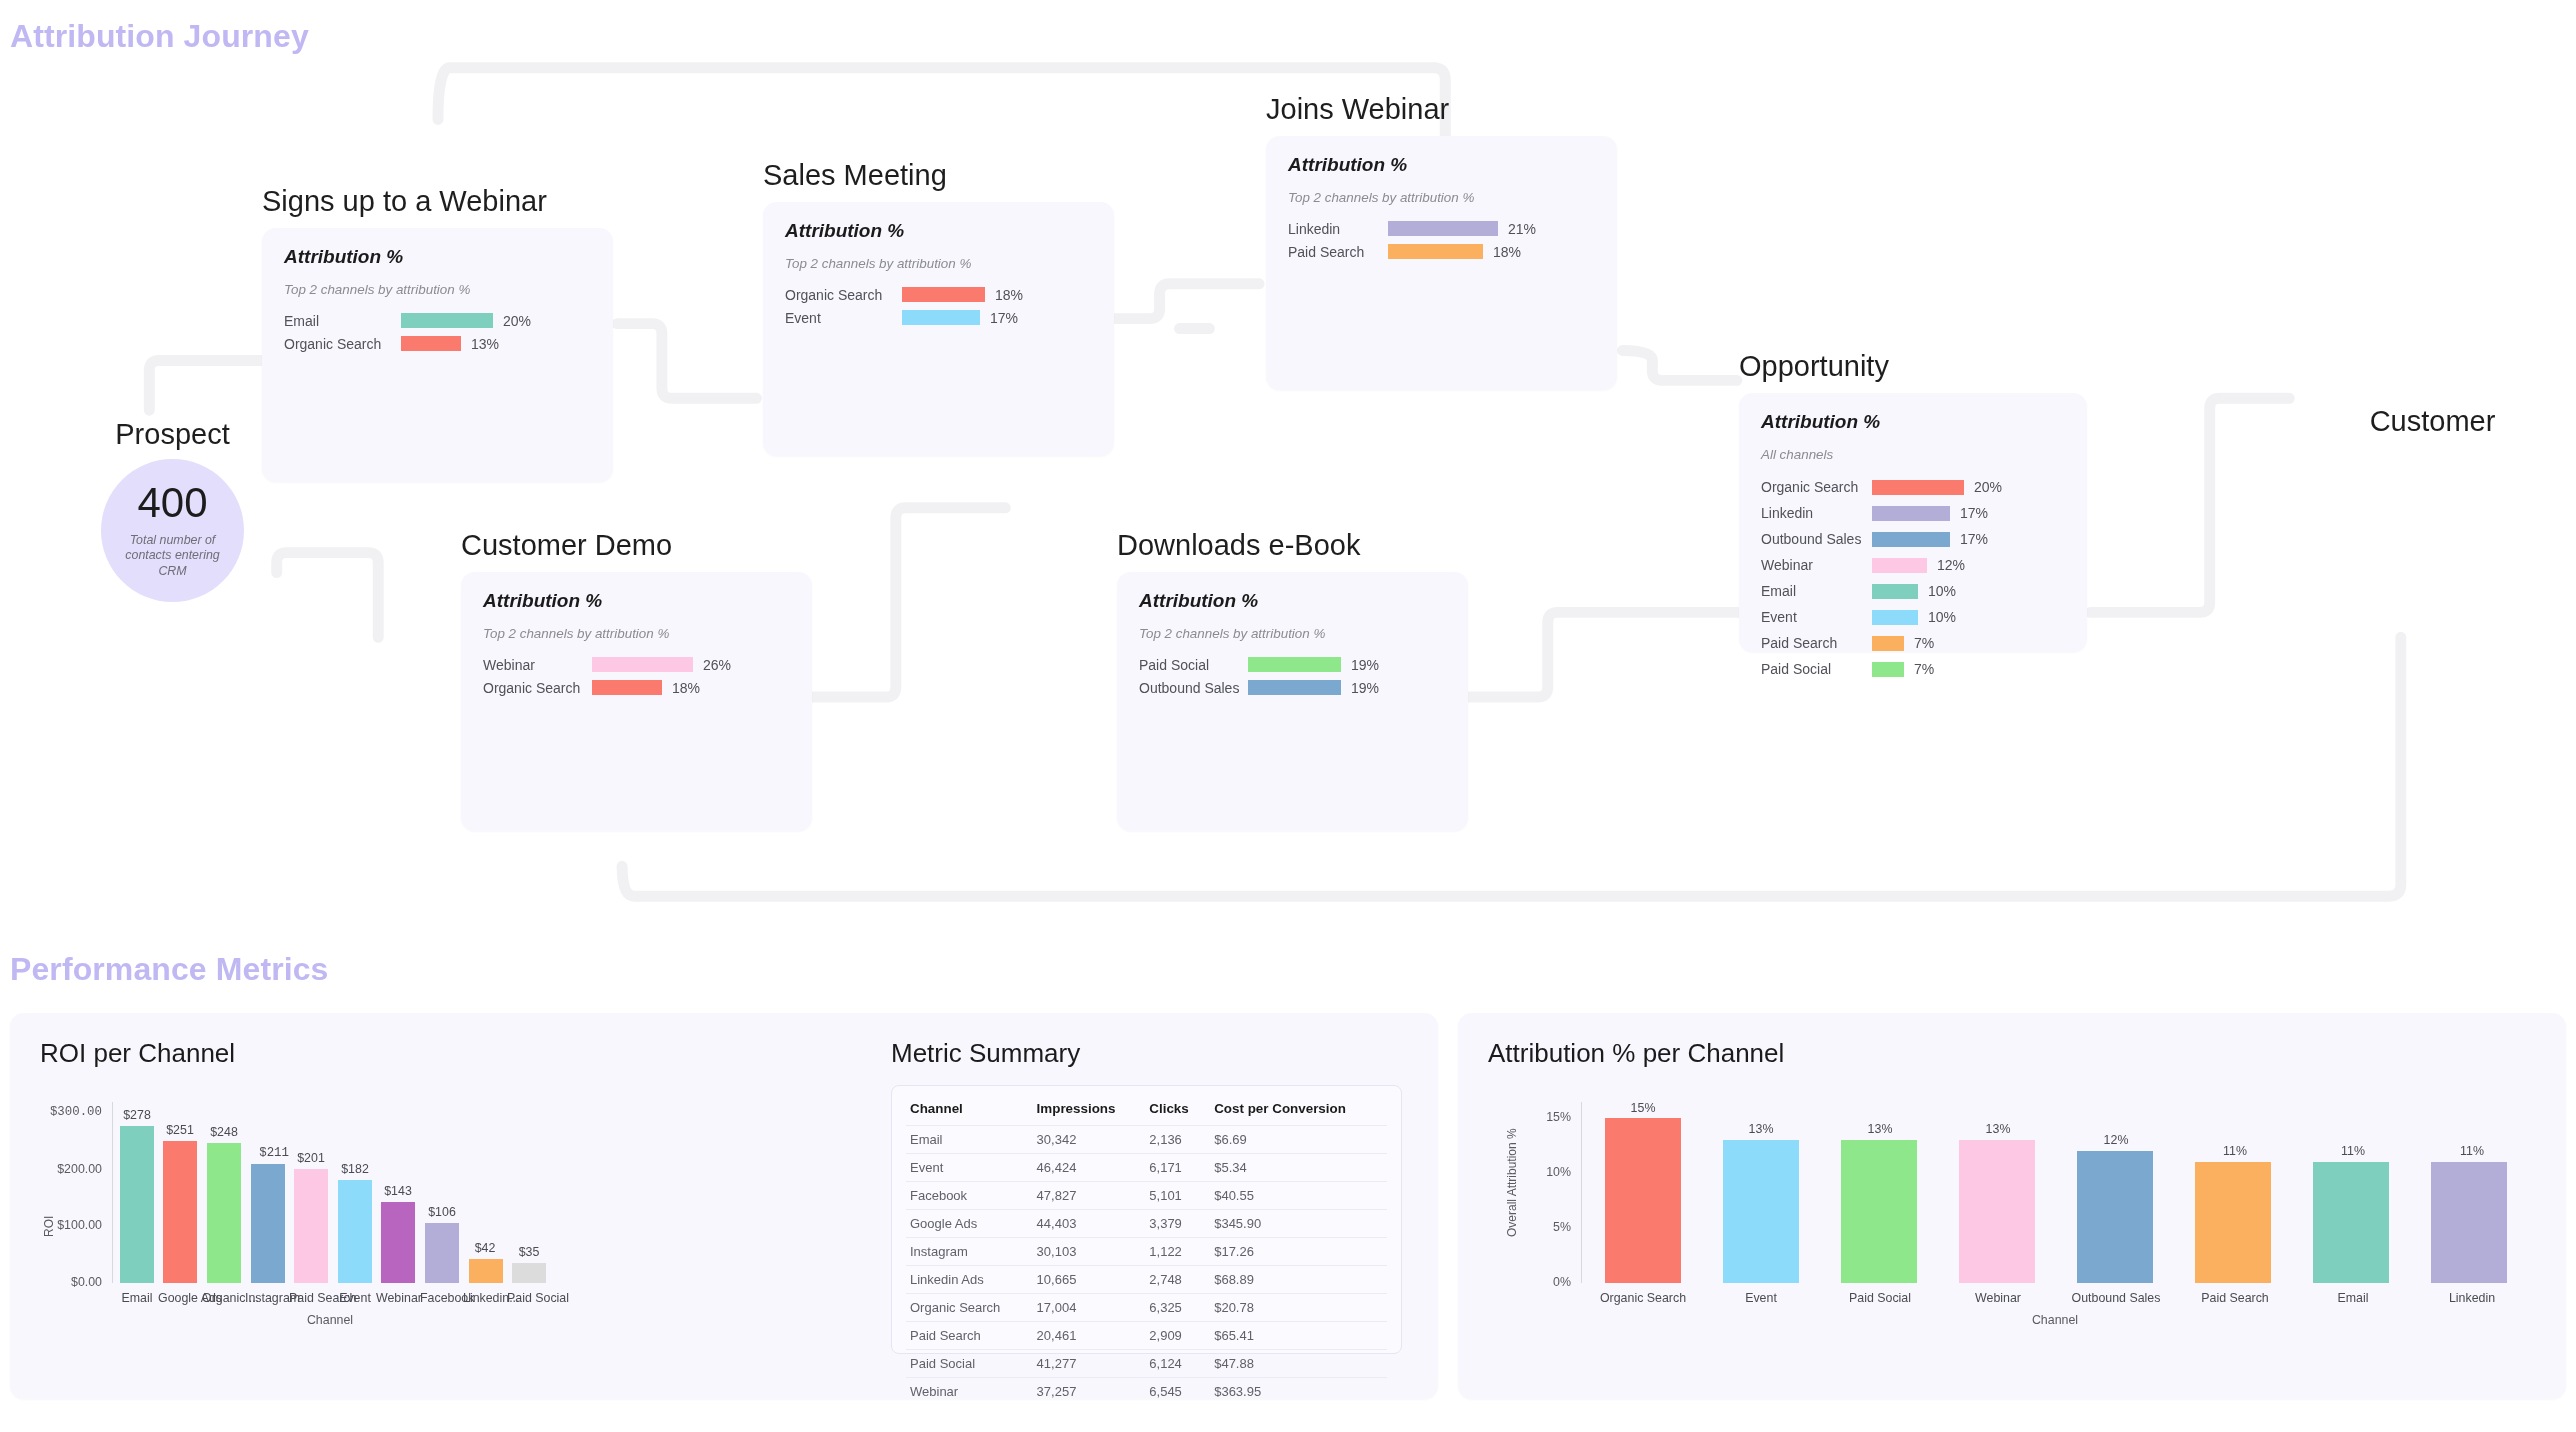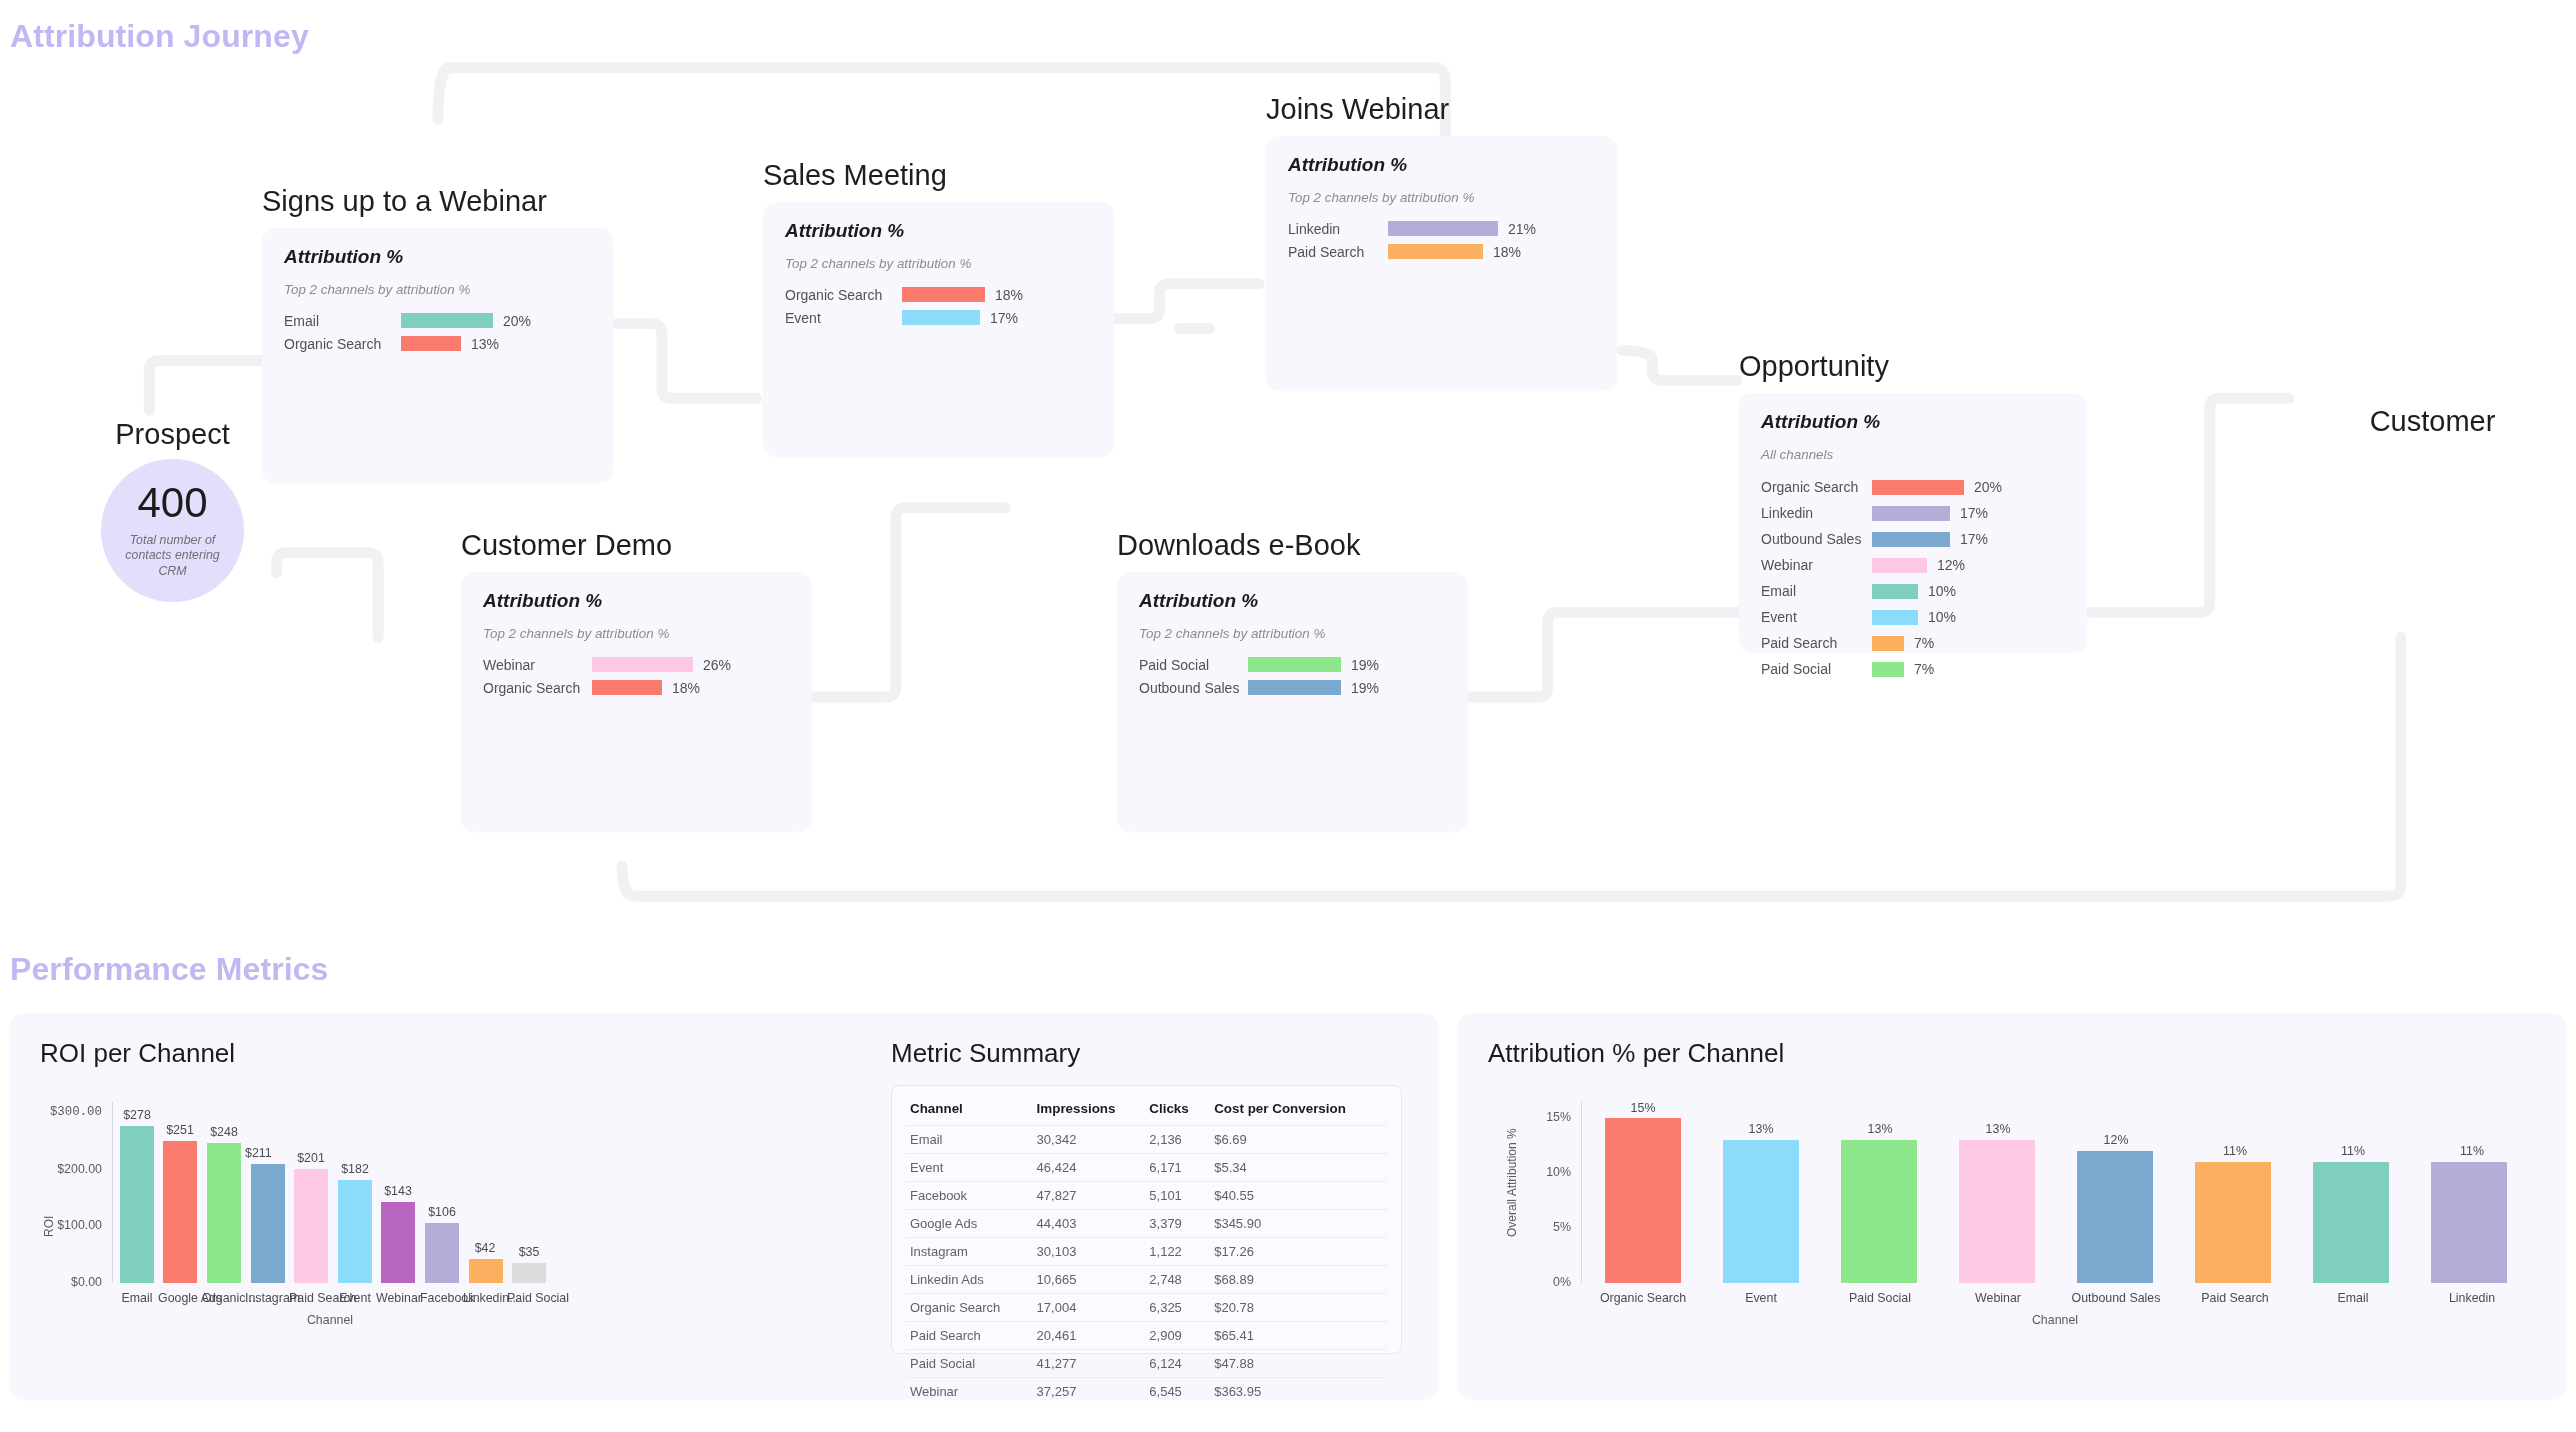--- a/index.html
+++ b/index.html
@@ -392,21 +392,21 @@
       <div class="cc-col" style="width: 44px;">
         <div class="cc-bar" style="height: 20px; width: 34px; background: rgb(220, 220, 220);"></div>
       </div>
     </div>
     <div class="cc-datalabel" style="width: 44px; text-align: center; left: 75px; top: 28px;">$278</div>
     <div class="cc-cat" style="width: 44px; left: 75px; top: 211px;">Email</div>
     <div class="cc-datalabel" style="width: 44px; text-align: center; left: 118px; top: 43px;">$251</div>
     <div class="cc-cat" style="width: 44px; left: 118px; top: 211px;">Google Ads</div>
     <div class="cc-datalabel" style="width: 44px; text-align: center; left: 162px; top: 45px;">$248</div>
     <div class="cc-cat" style="width: 44px; left: 162px; top: 211px;">Organic ...</div>
-    <div class="cc-datalabel" style="width: 44px; text-align: left; left: 205px; top: 66px;">$211</div>
+    <div class="cc-datalabel" style="width: 44px; text-align: right; left: 205px; top: 66px; font-family: Liberation Mono, monospace;">$211</div>
     <div class="cc-cat" style="width: 44px; left: 205px; top: 211px;">Instagram</div>
     <div class="cc-datalabel" style="width: 44px; text-align: center; left: 249px; top: 71px;">$201</div>
     <div class="cc-cat" style="width: 44px; left: 249px; top: 211px;">Paid Search</div>
     <div class="cc-datalabel" style="width: 44px; text-align: center; left: 293px; top: 82px;">$182</div>
     <div class="cc-cat" style="width: 44px; left: 293px; top: 211px;">Event</div>
     <div class="cc-datalabel" style="width: 44px; text-align: center; left: 336px; top: 104px;">$143</div>
     <div class="cc-cat" style="width: 44px; left: 336px; top: 211px;">Webinar</div>
     <div class="cc-datalabel" style="width: 44px; text-align: center; left: 380px; top: 125px;">$106</div>
     <div class="cc-cat" style="width: 44px; left: 380px; top: 211px;">Facebook</div>
     <div class="cc-datalabel" style="width: 44px; text-align: center; left: 423px; top: 161px;">$42</div>

